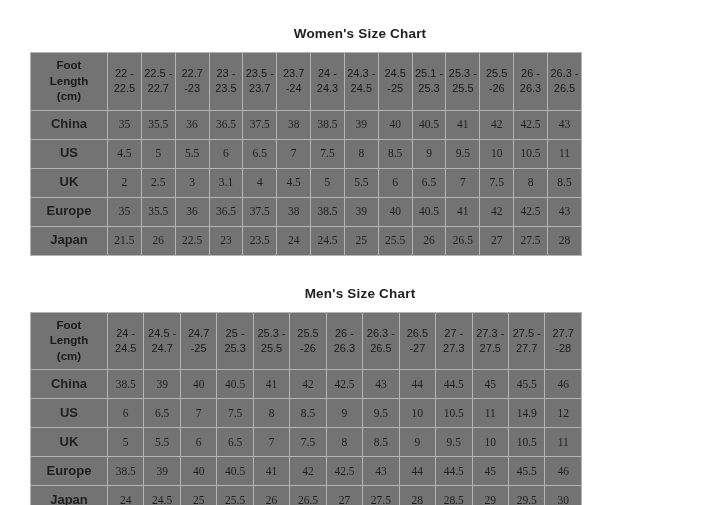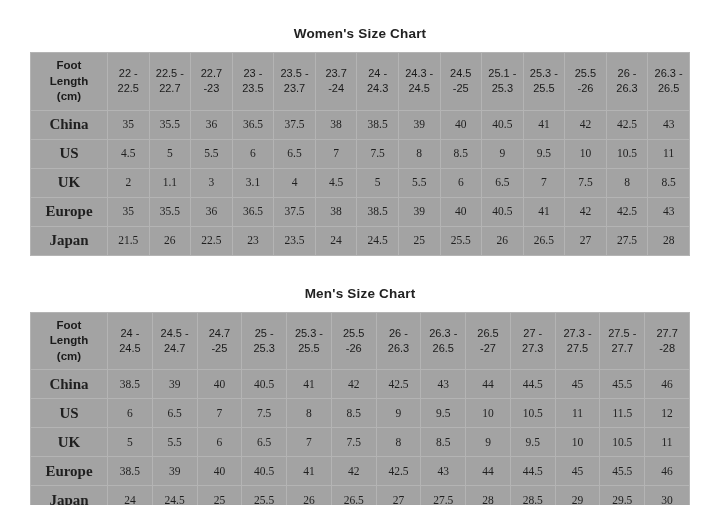--- a/index.html
+++ b/index.html
@@ -31,24 +31,24 @@
     font-size: 13.5px;
     color: #222222;
     letter-spacing: 0.2px;
   }
   #women-block { padding-top: 26px; }
   #men-block { padding-top: 30px; }
   .chart-title { margin-bottom: 11px; }
 
   table.size-table {
     border-collapse: collapse;
-    width: 660px;
+    width: 552px;
     table-layout: fixed;
     border: 1px solid #9a9a9a;
-    background: #a3a3a3;
+    background: #737373;
   }
   table.size-table td {
     border: 1px solid #b4b4b4;
     text-align: center;
     vertical-align: middle;
     font-size: 11.5px;
     font-family: "Liberation Serif", serif;
     color: #1f1f1f;
     padding: 4px 1px;
     height: 20px;
@@ -56,23 +56,23 @@
   }
   table.size-table tr.header-row td {
     font-family: "Liberation Sans", sans-serif;
     font-size: 11px;
     color: #1a1a1a;
     padding: 5px 2px;
     height: 46px;
     line-height: 1.35;
   }
   table.size-table td.rowhead {
-    font-family: Liberation Serif, serif;
+    font-family: Liberation Sans, sans-serif;
     font-weight: bold;
-    font-size: 15px;
+    font-size: 13px;
     width: 72px;
   }
   table.size-table tr.header-row td.rowhead {
     font-weight: bold;
     font-size: 11.5px;
   }
 </style>
 </head>
 <body>
 
@@ -129,21 +129,21 @@
             <td>8.5</td>
             <td>9</td>
             <td>9.5</td>
             <td>10</td>
             <td>10.5</td>
             <td>11</td>
           </tr>
           <tr>
             <td class="rowhead">UK</td>
             <td>2</td>
-            <td>1.1</td>
+            <td>2.5</td>
             <td>3</td>
             <td>3.1</td>
             <td>4</td>
             <td>4.5</td>
             <td>5</td>
             <td>5.5</td>
             <td>6</td>
             <td>6.5</td>
             <td>7</td>
             <td>7.5</td>
@@ -230,21 +230,21 @@
             <td>6.5</td>
             <td>7</td>
             <td>7.5</td>
             <td>8</td>
             <td>8.5</td>
             <td>9</td>
             <td>9.5</td>
             <td>10</td>
             <td>10.5</td>
             <td>11</td>
-            <td>11.5</td>
+            <td>14.9</td>
             <td>12</td>
           </tr>
           <tr>
             <td class="rowhead">UK</td>
             <td>5</td>
             <td>5.5</td>
             <td>6</td>
             <td>6.5</td>
             <td>7</td>
             <td>7.5</td>

